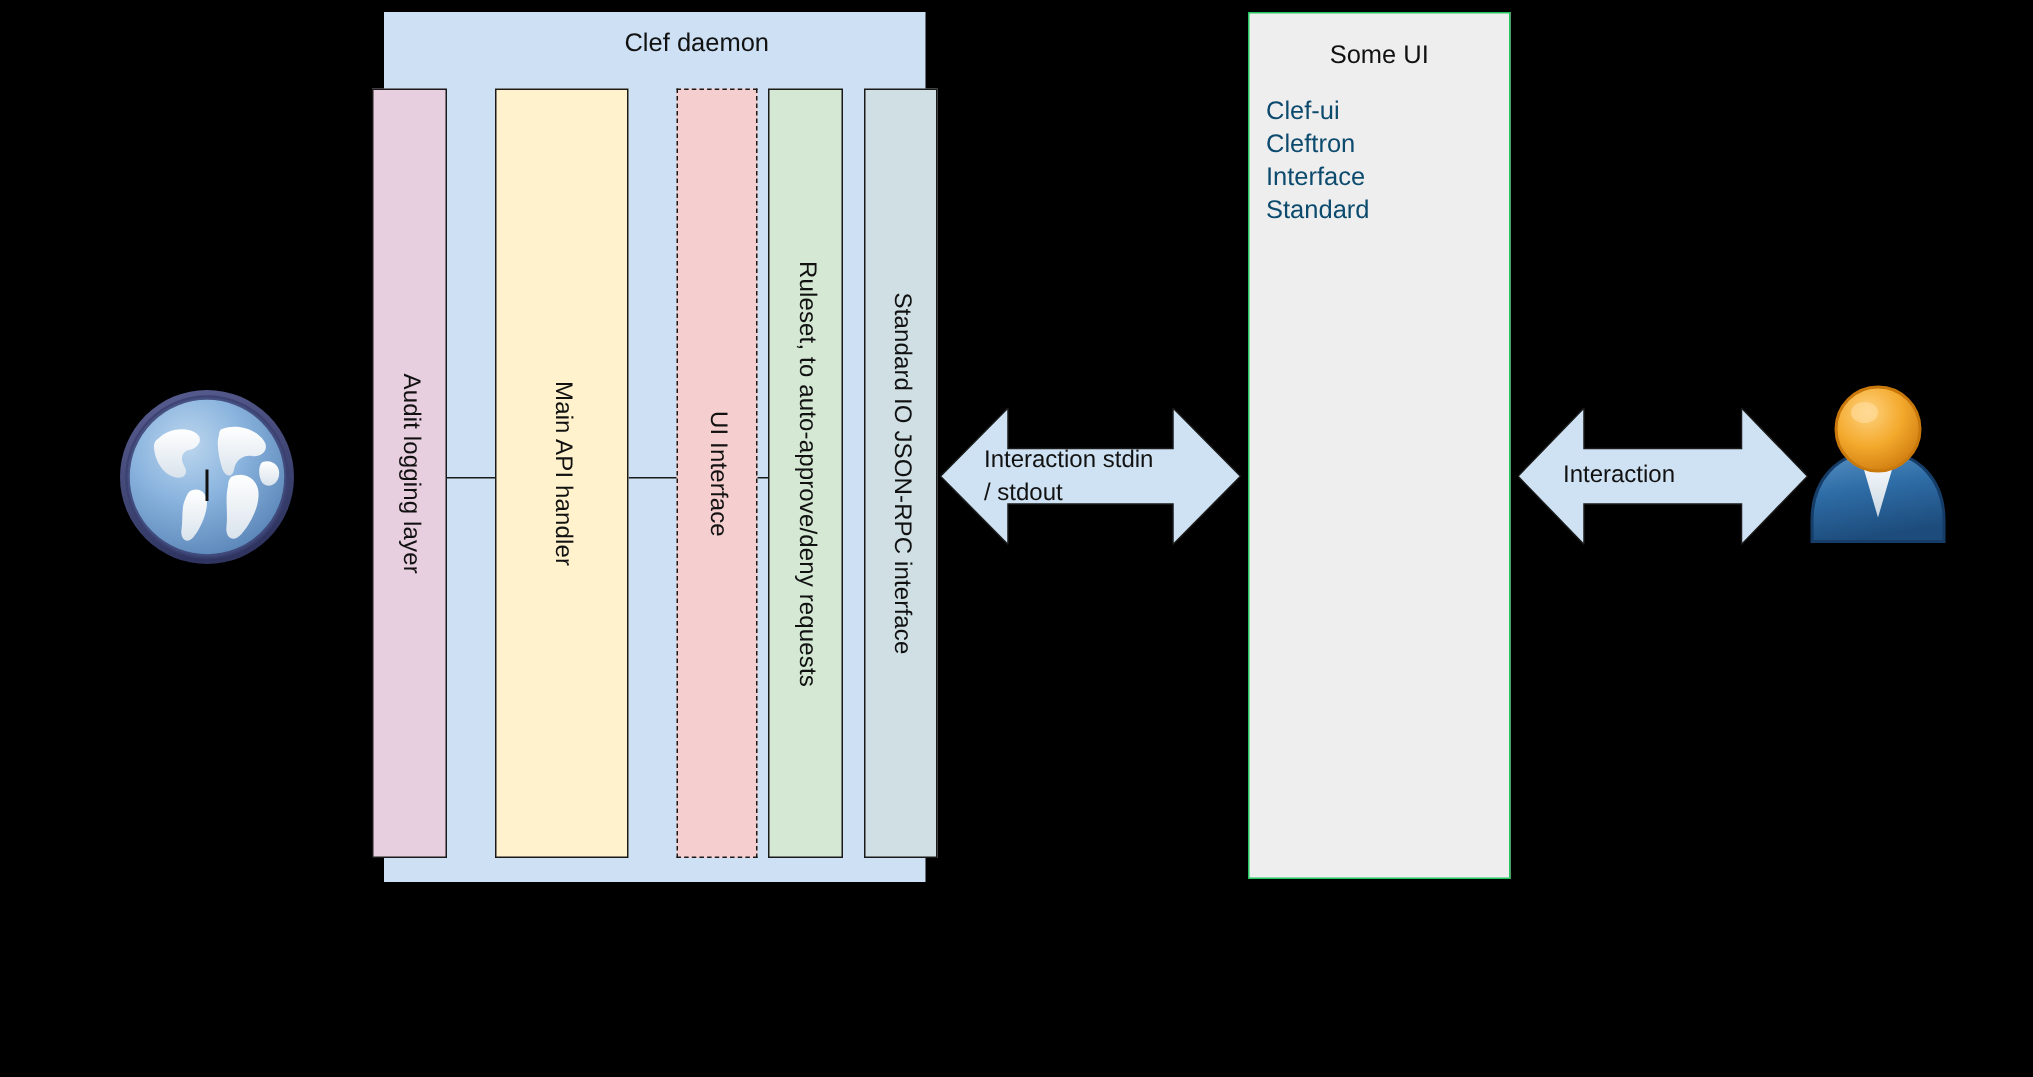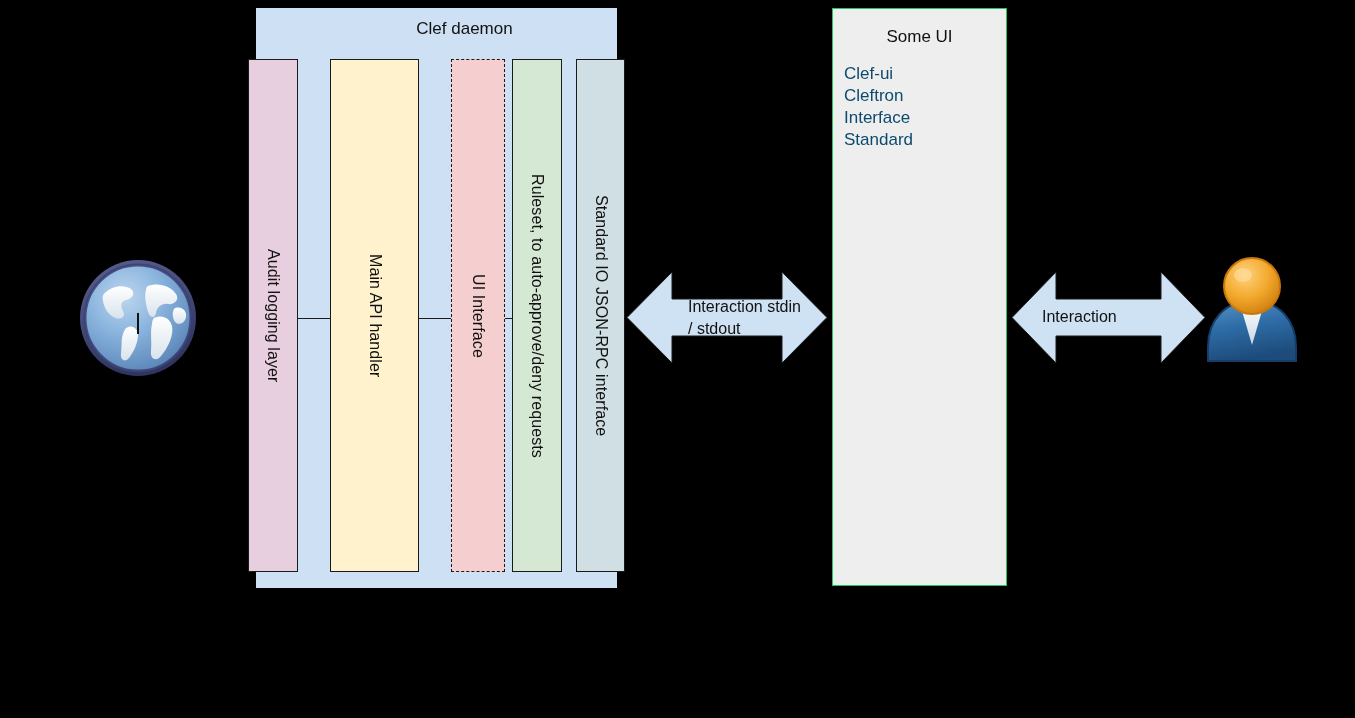--- a/index.html
+++ b/index.html
@@ -140,21 +140,21 @@
   .arrow svg { display: block; }
   .arrow-label {
     position: absolute;
     font-size: 16px;
     color: #111111;
     line-height: 22px;
     pointer-events: none;
     white-space: pre-line;
   }
   .arrow-stdio { left: 627px; width: 200px; }
-  .arrow-stdio .arrow-label { left: 29px; top: 24px; margin-left: 32px; }
+  .arrow-stdio .arrow-label { left: 29px; top: 24px; }
   .arrow-interaction { left: 1012px; width: 193px; }
   .arrow-interaction .arrow-label { left: 30px; top: 34px; }
 
   
   .globe {
     position: absolute;
     left: 76px;
     top: 256px;
     width: 124px;
     height: 124px;

